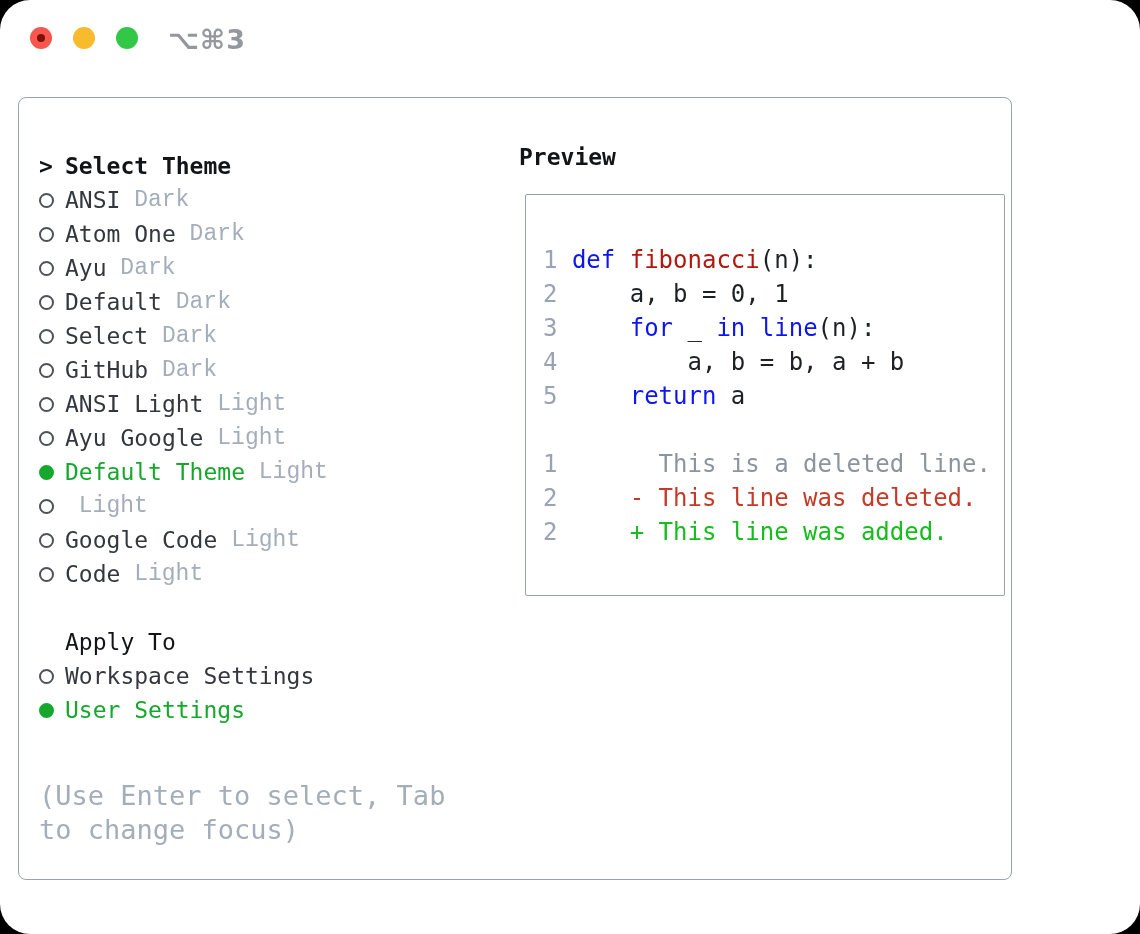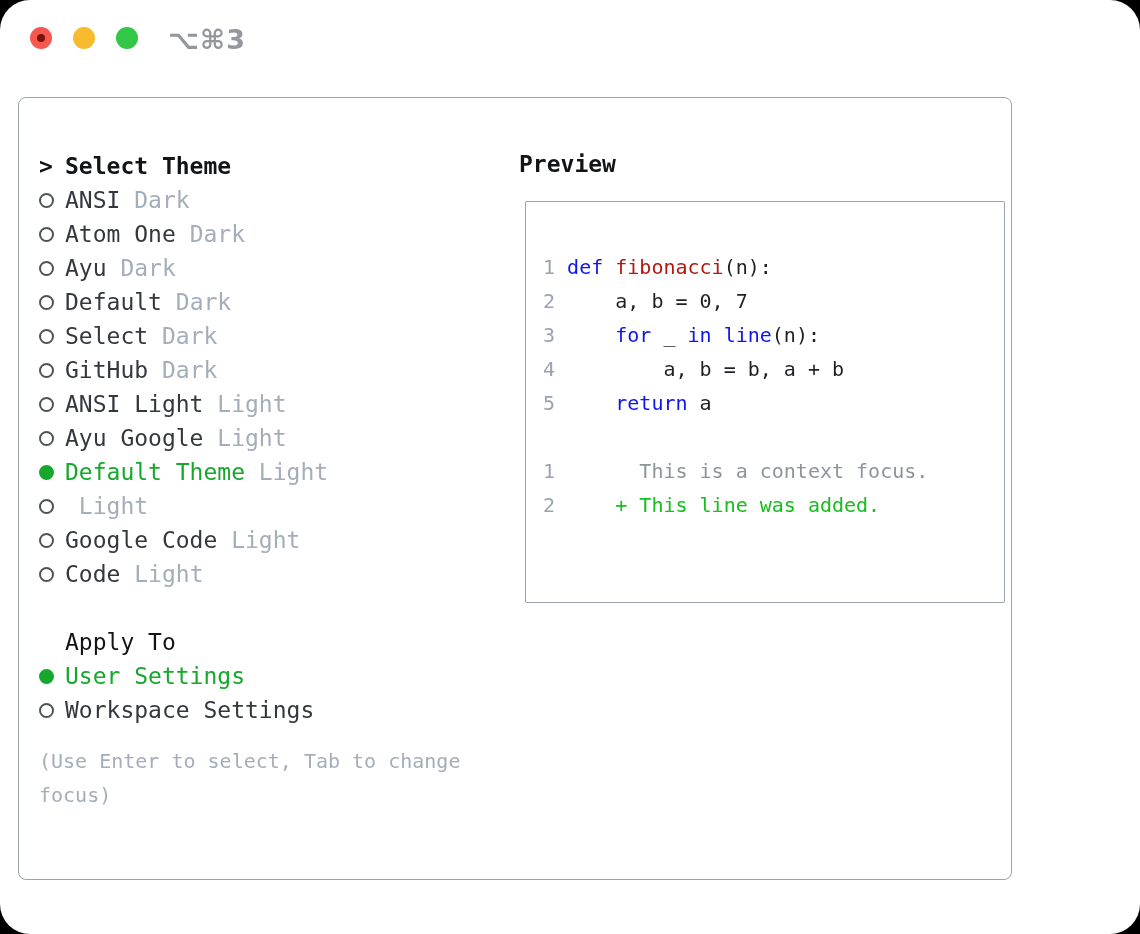--- a/index.html
+++ b/index.html
@@ -36,36 +36,36 @@
   }
   .left-col{position:absolute;left:20px;top:51px;}
   .row{height:34px;display:flex;align-items:center;font-size:23px;color:var(--text_dark);}
   .marker{width:26px;height:34px;display:flex;align-items:center;flex:none;}
   .circle{width:15px;height:15px;border-radius:50%;border:2px solid var(--radio_ring);box-sizing:border-box;background:transparent;}
   .circle.sel{background:var(--green);border-color:var(--green);}
   .hdr{font-weight:bold;color:var(--text_black);}
   .prompt{color:var(--text_black);font-weight:bold;font-size:23px;}
   .lbl{white-space:pre;}
   .lbl.sel{color:var(--green);}
-  .suffix{white-space:pre;color:var(--text_muted);}
+  .suffix{white-space:pre;color:var(--text_muted);font-family:Liberation Mono, monospace;}
   .gap34{height:34px;}
   .help{
-    margin-top:17px;width:440px;
-    font-size:20px;line-height:34px;color:var(--text_muted);
+    margin-top:52px;width:440px;
+    font-size:27px;line-height:34px;color:var(--text_muted);
   }
   
-  .right-col{position:absolute;left:482px;top:49px;}
+  .right-col{position:absolute;left:482px;top:42px;}
   .preview-title{height:34px;line-height:34px;margin-left:18px;font-size:23px;font-weight:bold;color:var(--text_black);}
   .preview-box{
     margin-left:24px;margin-top:20px;width:480px;height:402px;
     border:1.5px solid var(--panel_border);border-radius:2px;
     box-sizing:border-box;
     padding:48px 0 0 17px;
   }
-  .cline{white-space:pre;font-size:20px;line-height:34px;height:34px;color:#1d2126;}
+  .cline{white-space:pre;font-size:24px;line-height:34px;height:34px;color:#1d2126;}
   .lnum{color:var(--lnum);}
   .kw{color:var(--kw);}
   .fn{color:var(--fn);}
   .ctx{color:var(--ctx);}
   .del{color:var(--del);}
   .add{color:var(--add);}
 </style>
 </head>
 <body>
 
@@ -179,47 +179,48 @@
       <div class="gap34"></div>
 
       <div class="row">
         <span class="marker"></span>
         <span class="lbl" style="color:var(--text_black);">Apply To</span>
       </div>
 
       <div id="apply-list">
           <div class="row">
             <span class="marker">
+              <span class="circle"></span>
+            </span>
+            <span class="lbl">Workspace Settings</span>
+          </div>
+          <div class="row">
+            <span class="marker">
               <span class="circle sel"></span>
             </span>
             <span class="lbl sel">User Settings</span>
-          </div>
-          <div class="row">
-            <span class="marker">
-              <span class="circle"></span>
-            </span>
-            <span class="lbl">Workspace Settings</span>
           </div>
         </div>
 
       <div class="help">(Use Enter to select, Tab to change focus)</div>
     </div>
 
     <div class="right-col">
       <div class="preview-title">Preview</div>
       <div class="preview-box">
         <div id="code-block">
             <div class="cline"><span class="lnum">1</span><span> </span><span class="kw">def</span><span> </span><span class="fn">fibonacci</span><span>(n):</span></div>
-            <div class="cline"><span class="lnum">2</span><span> </span><span>    a, b = 0, 7</span></div>
+            <div class="cline"><span class="lnum">2</span><span> </span><span>    a, b = 0, 1</span></div>
             <div class="cline"><span class="lnum">3</span><span> </span><span>    </span><span class="kw">for</span><span> _ </span><span class="kw">in</span><span> </span><span class="kw">line</span><span>(n):</span></div>
             <div class="cline"><span class="lnum">4</span><span> </span><span>        a, b = b, a + b</span></div>
             <div class="cline"><span class="lnum">5</span><span> </span><span>    </span><span class="kw">return</span><span> a</span></div>
           </div>
         <div class="gap34"></div>
         <div id="diff-block">
-            <div class="cline"><span class="lnum">1</span><span> </span><span class="ctx">      This is a context focus.</span></div>
+            <div class="cline"><span class="lnum">1</span><span> </span><span class="ctx">      This is a deleted line.</span></div>
+            <div class="cline"><span class="lnum">2</span><span> </span><span class="del">    - This line was deleted.</span></div>
             <div class="cline"><span class="lnum">2</span><span> </span><span class="add">    + This line was added.</span></div>
           </div>
       </div>
     </div>
 
   </div>
 </div>
 
 </body></html>

